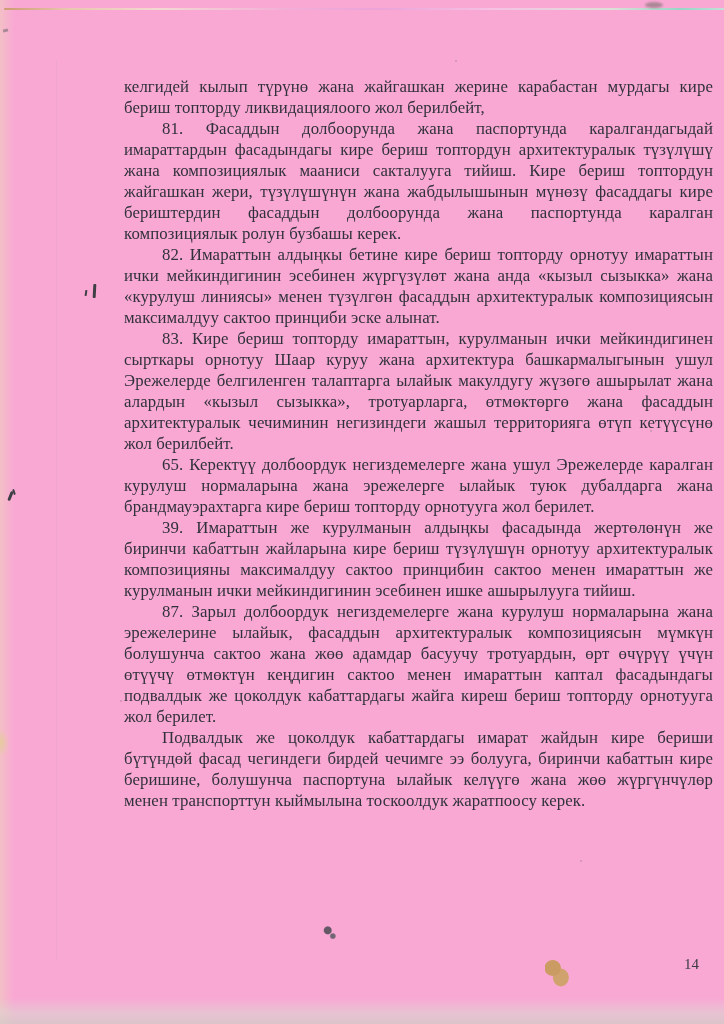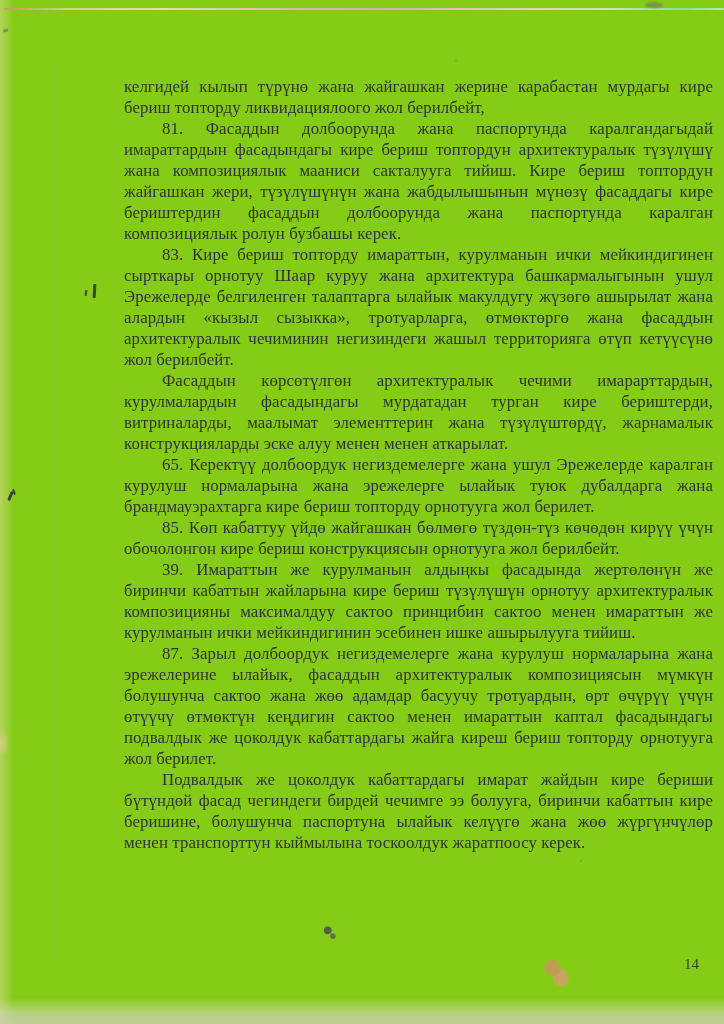--- a/index.html
+++ b/index.html
@@ -1,20 +1,20 @@
 <!DOCTYPE html>
 <html><head>
 <meta charset="utf-8">
 <style>
   html,body{margin:0;padding:0;background:#9a9a9a;}
   .page{
     position:relative;
     width:724px;height:1024px;
     margin:0 auto;
-    background:#84cc16;
+    background:#f9a8d4;
     overflow:hidden;
     font-family:"Liberation Serif","DejaVu Serif",serif;
   }
   
   .page::before{
     content:"";position:absolute;left:0;top:0;width:14px;height:100%;
     background:linear-gradient(to right,rgba(236,220,180,.45),rgba(252,250,247,0));
     pointer-events:none;
   }
   
@@ -91,24 +91,23 @@
 
   <div class="scan-line"></div>
   <div class="top-smudge"></div>
   <div class="corner-tick"></div>
   <div class="crease"></div>
   <div class="edge-spot"></div>
 
   <div class="text-block">
     <p class="no-indent">келгидей кылып түрүнө жана жайгашкан жерине карабастан мурдагы кире бериш топторду ликвидациялоого жол берилбейт,</p>
     <p>81. Фасаддын долбоорунда жана паспортунда каралгандагыдай имараттардын фасадындагы кире бериш топтордун архитектуралык түзүлүшү жана композициялык мааниси сакталууга тийиш. Кире бериш топтордун жайгашкан жери, түзүлүшүнүн жана жабдылышынын мүнөзү фасаддагы кире бериштердин фасаддын долбоорунда жана паспортунда каралган композициялык ролун бузбашы керек.</p>
+    <p>82. Имараттын алдыңкы бетине кире бериш топторду орнотуу имараттын ички мейкиндигинин эсебинен жүргүзүлөт жана анда «кызыл сызыкка» жана «курулуш линиясы» менен түзүлгөн фасаддын архитектуралык композициясын максималдуу сактоо принциби эске алынат.</p>
     <p>83. Кире бериш топторду имараттын, курулманын ички мейкиндигинен сырткары орнотуу Шаар куруу жана архитектура башкармалыгынын ушул Эрежелерде белгиленген талаптарга ылайык макулдугу жүзөгө ашырылат жана алардын «кызыл сызыкка», тротуарларга, өтмөктөргө жана фасаддын архитектуралык чечиминин негизиндеги жашыл территорияга өтүп кетүүсүнө жол берилбейт.</p>
-    <p>Фасаддын көрсөтүлгөн архитектуралык чечими имарарттардын, курулмалардын фасадындагы мурдатадан турган кире бериштерди, витриналарды, маалымат элементтерин жана түзүлүштөрдү, жарнамалык конструкцияларды эске алуу менен менен аткарылат.</p>
     <p>65. Керектүү долбоордук негиздемелерге жана ушул Эрежелерде каралган курулуш нормаларына жана эрежелерге ылайык туюк дубалдарга жана брандмауэрахтарга кире бериш топторду орнотууга жол берилет.</p>
-    <p>85. Көп кабаттуу үйдө жайгашкан бөлмөгө түздөн-түз көчөдөн кирүү үчүн обочолонгон кире бериш конструкциясын орнотууга жол берилбейт.</p>
     <p>39. Имараттын же курулманын алдыңкы фасадында жертөлөнүн же биринчи кабаттын жайларына кире бериш түзүлүшүн орнотуу архитектуралык композицияны максималдуу сактоо принцибин сактоо менен имараттын же курулманын ички мейкиндигинин эсебинен ишке ашырылууга тийиш.</p>
     <p>87. Зарыл долбоордук негиздемелерге жана курулуш нормаларына жана эрежелерине ылайык, фасаддын архитектуралык композициясын мүмкүн болушунча сактоо жана жөө адамдар басуучу тротуардын, өрт өчүрүү үчүн өтүүчү өтмөктүн кеңдигин сактоо менен имараттын каптал фасадындагы подвалдык же цоколдук кабаттардагы жайга киреш бериш топторду орнотууга жол берилет.</p>
     <p>Подвалдык же цоколдук кабаттардагы имарат жайдын кире бериши бүтүндөй фасад чегиндеги бирдей чечимге ээ болууга, биринчи кабаттын кире беришине, болушунча паспортуна ылайык келүүгө жана жөө жүргүнчүлөр менен транспорттун кыймылына тоскоолдук жаратпоосу керек.</p>
   </div>
 
   <div class="stray-marks">
     <span class="tick t1"></span>
     <span class="tick t2"></span>
   </div>
 

